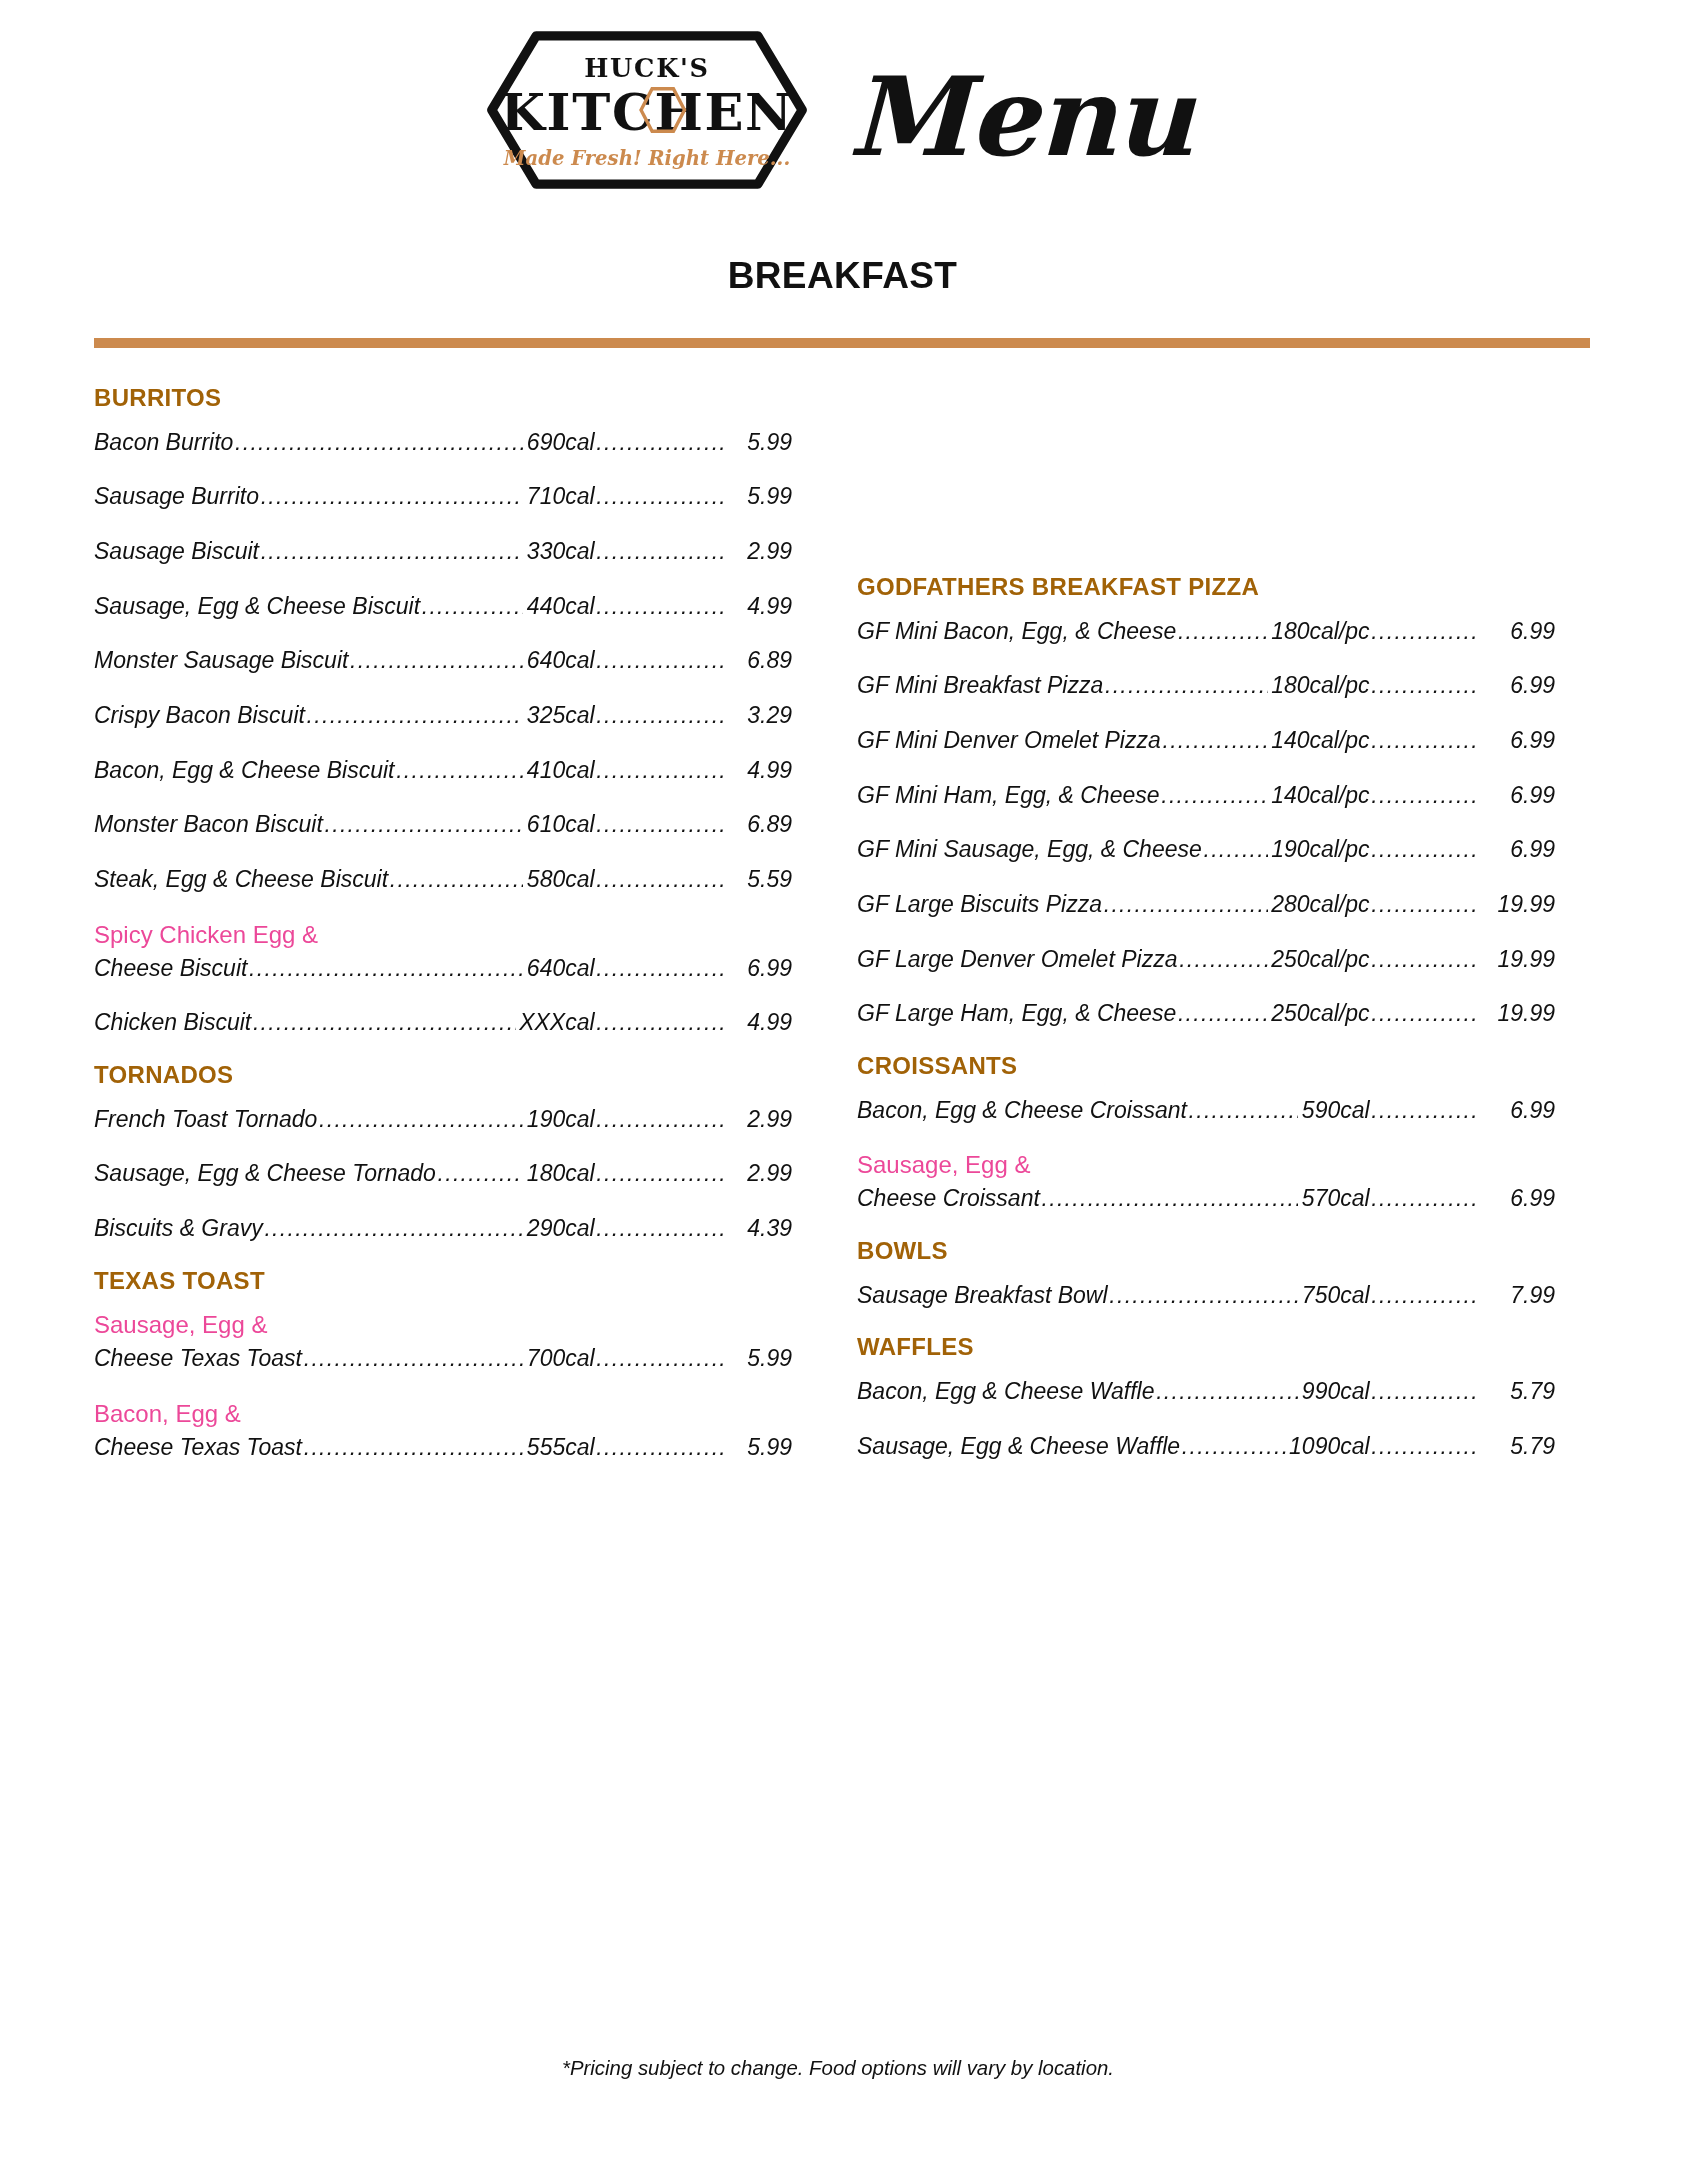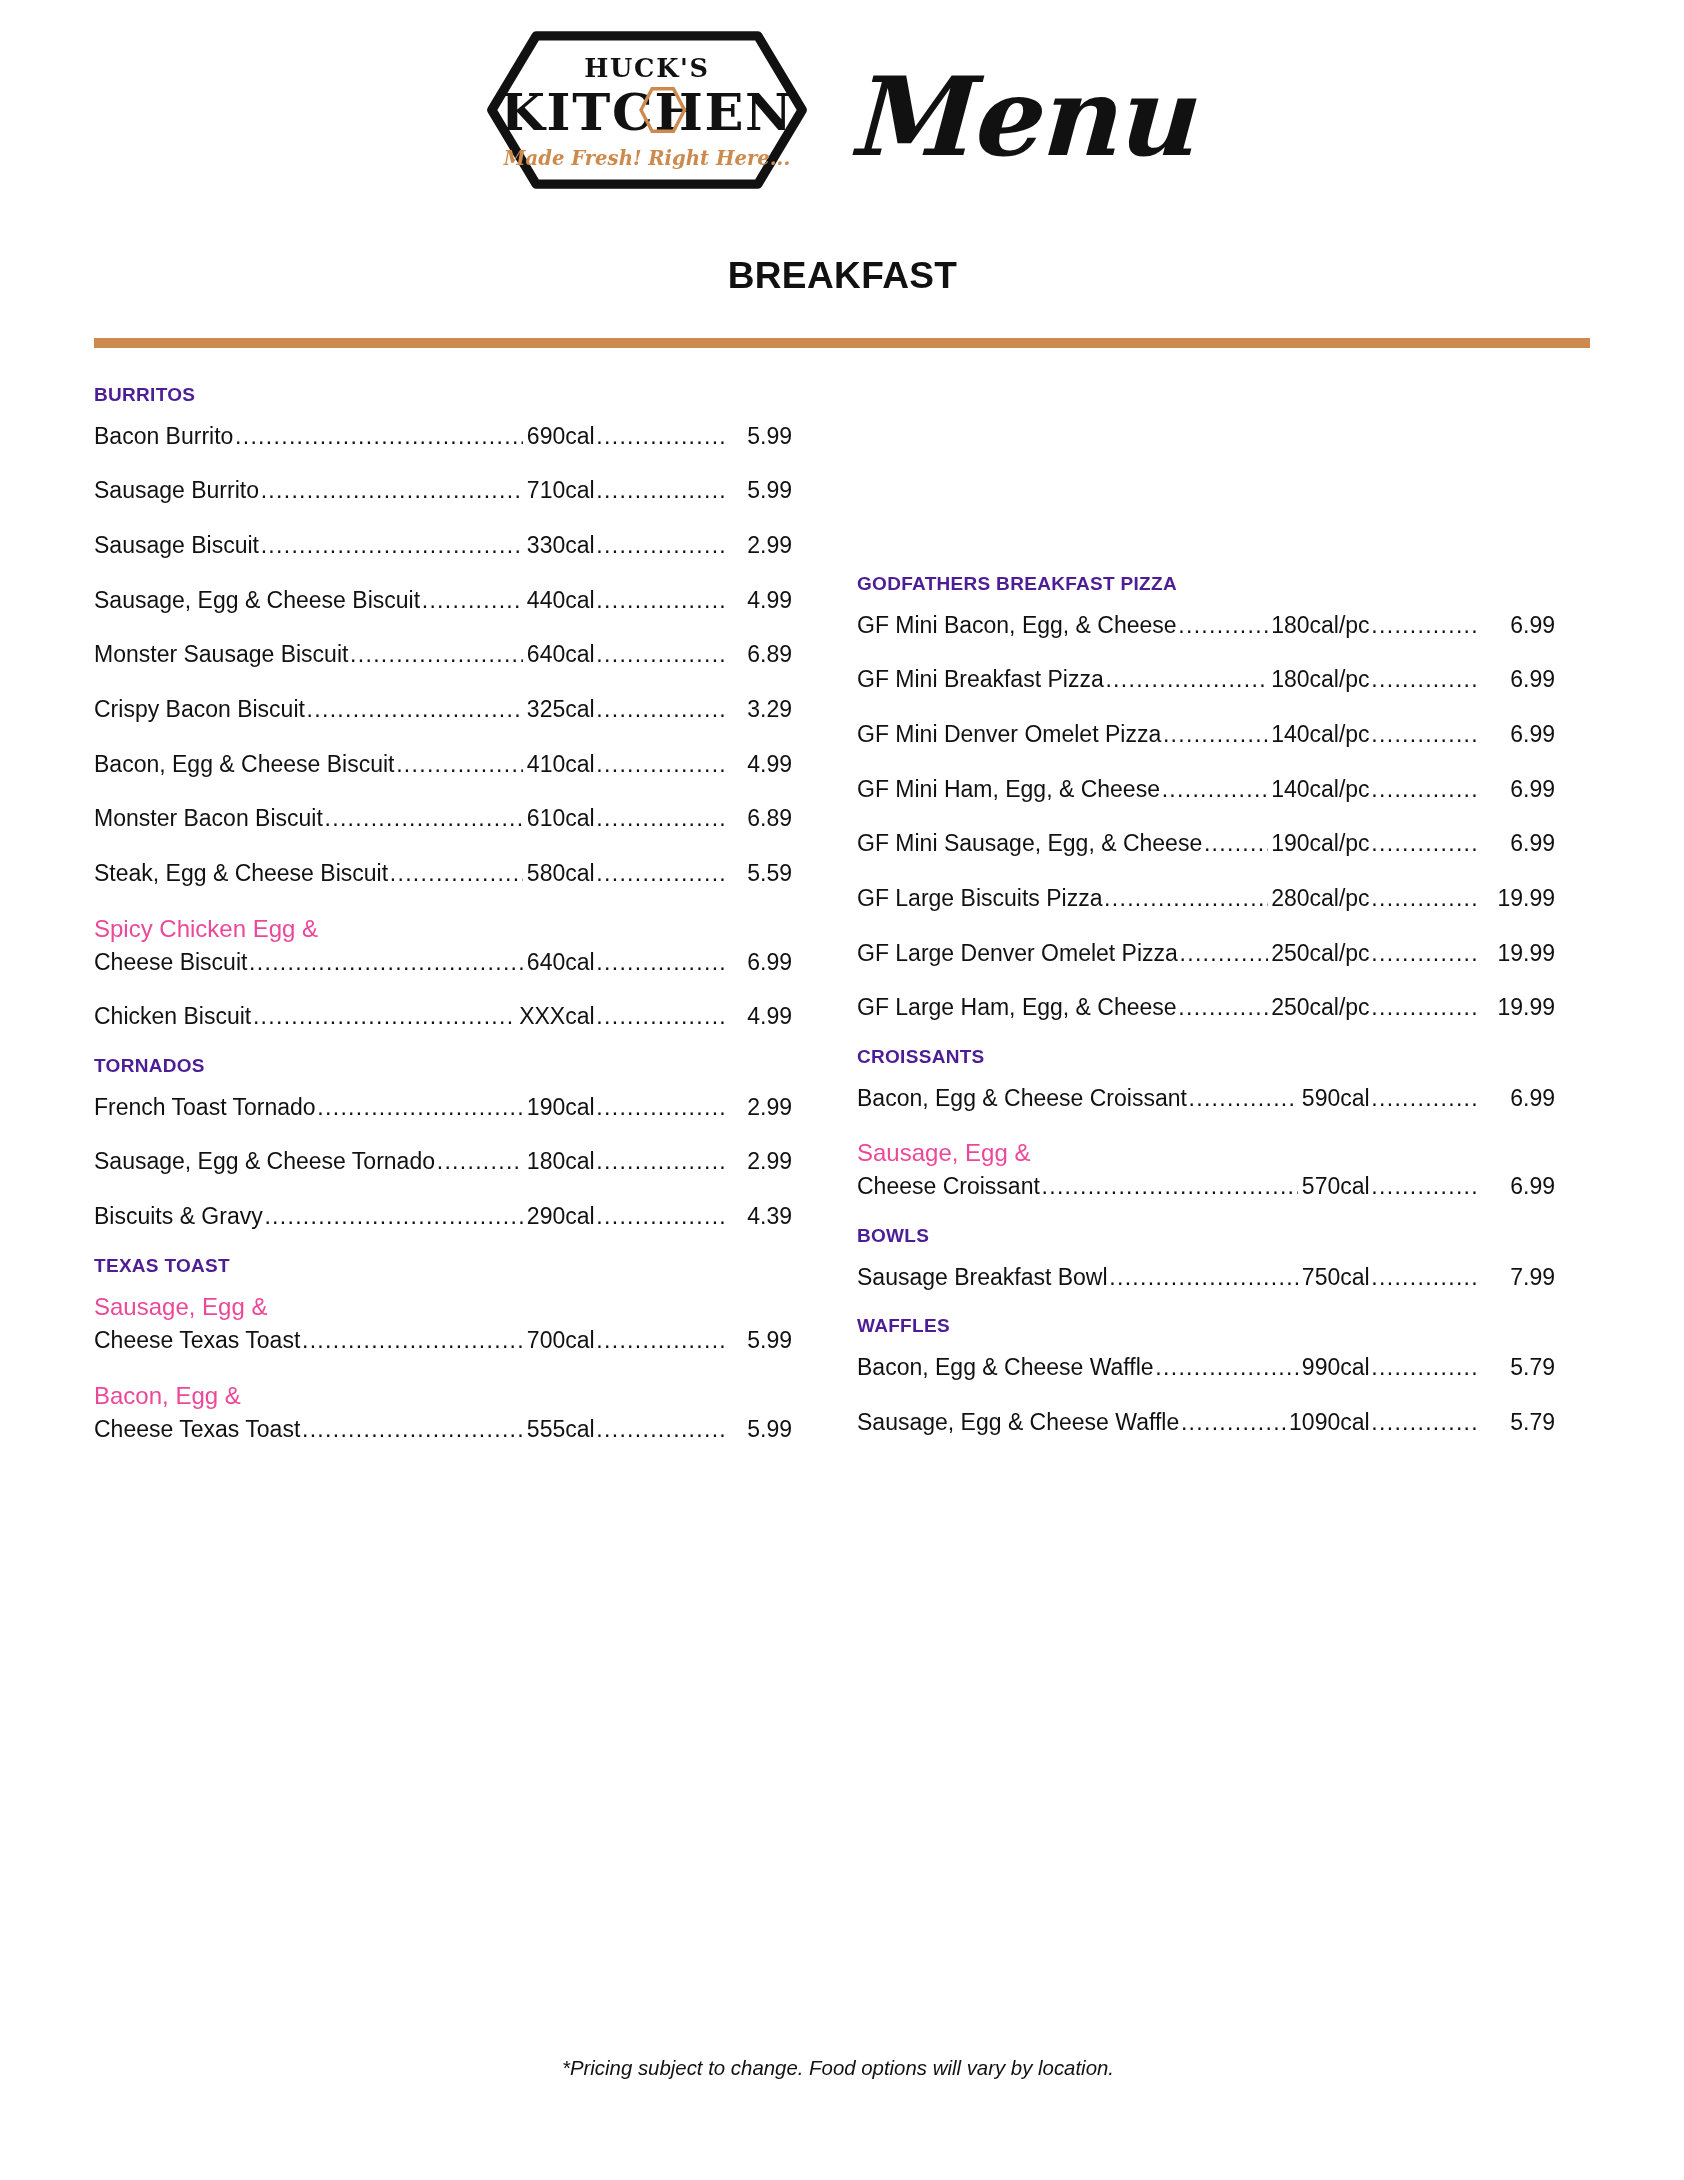--- a/index.html
+++ b/index.html
@@ -62,45 +62,46 @@
     padding-top: 36px;
     gap: 65px;
     align-items: flex-start;
   }
   .col { width: 698px; flex: 0 0 698px; }
   .col-right { padding-top: 189px; }
 
   .section { margin-bottom: 1.7px; }
 
   .section-title {
-    font-size: 19px;
+    font-size: 24px;
     font-weight: 700;
     letter-spacing: 0.3px;
     margin: 22px 0 13.6px 0;
-    color: #4c1d95;
+    color: #a16207;
   }
   .section:first-child .section-title { margin-top: 0; }
 
   
   .item { margin-bottom: 22px; }
 
   .item-wrapline {
     font-size: 24px;
     line-height: 1.42;
     white-space: nowrap;
     color: #ec4899;
   }
 
   .row {
     display: flex;
     align-items: baseline;
     font-size: 23px;
     line-height: 1.42;
     color: #111;
     width: 100%;
+    font-style: italic;
   }
 
   .name { white-space: nowrap; flex: 0 0 auto; }
 
   .lead {
     flex: 1 1 auto;
     min-width: 8.5px;
     overflow: hidden;
     white-space: nowrap;
     letter-spacing: 1.3px;

